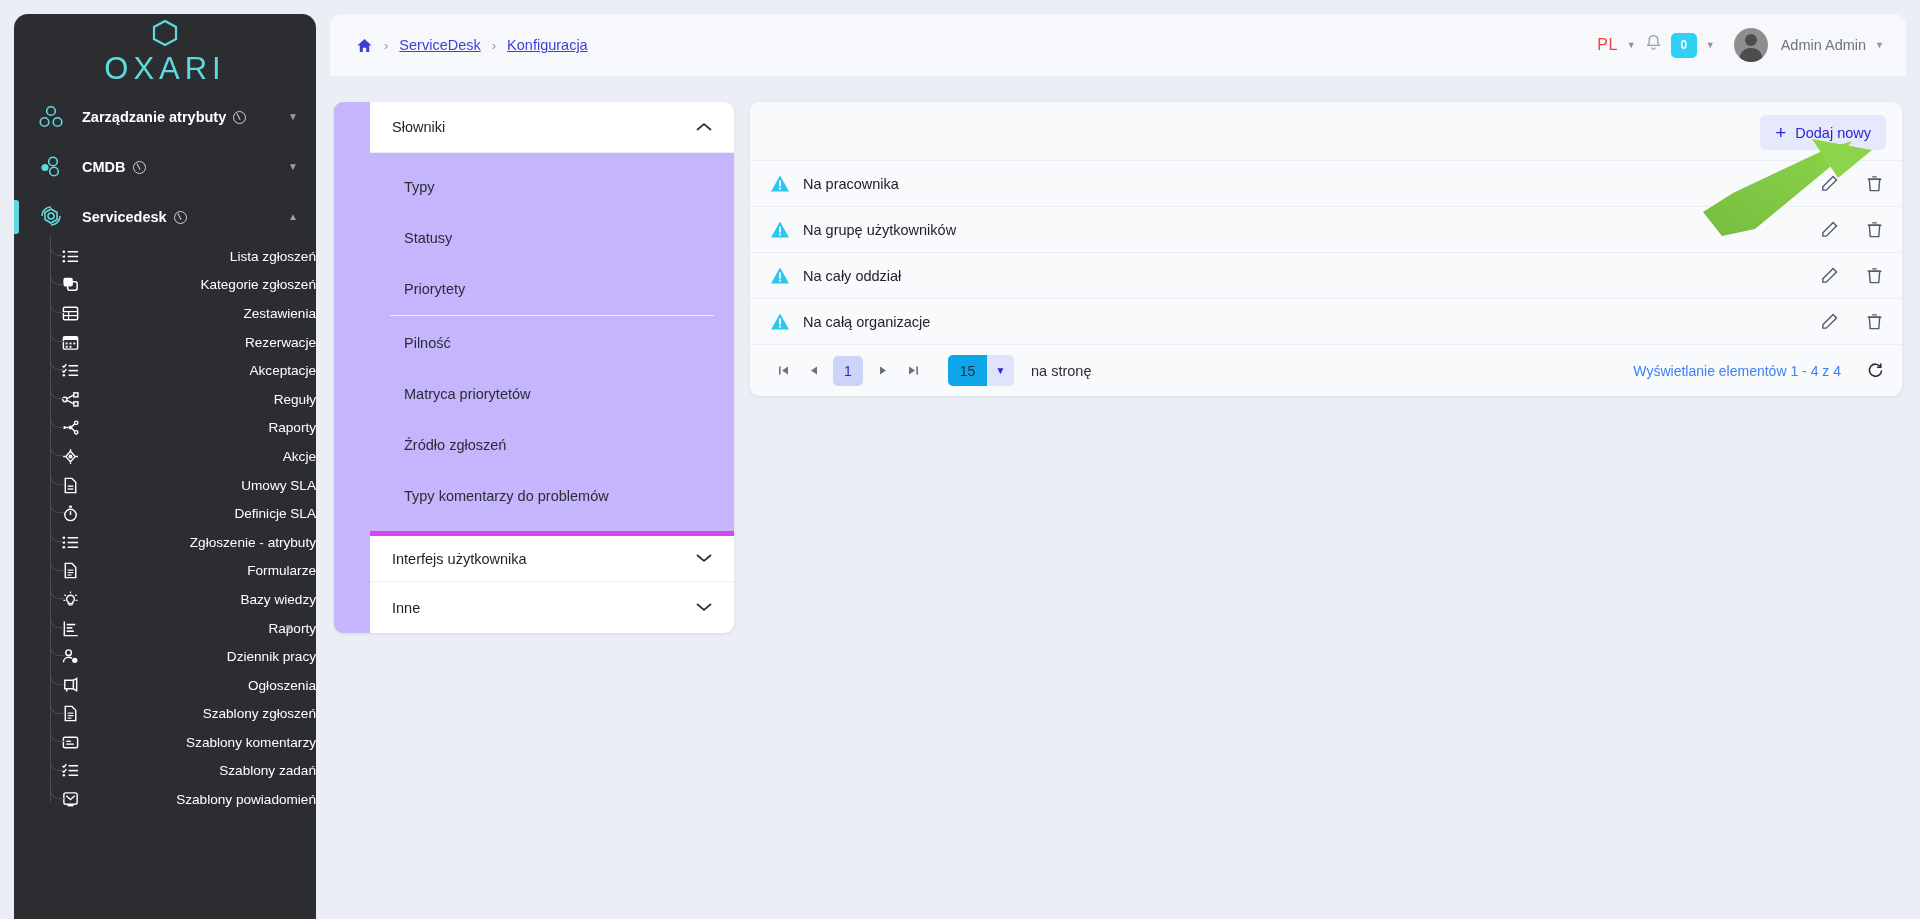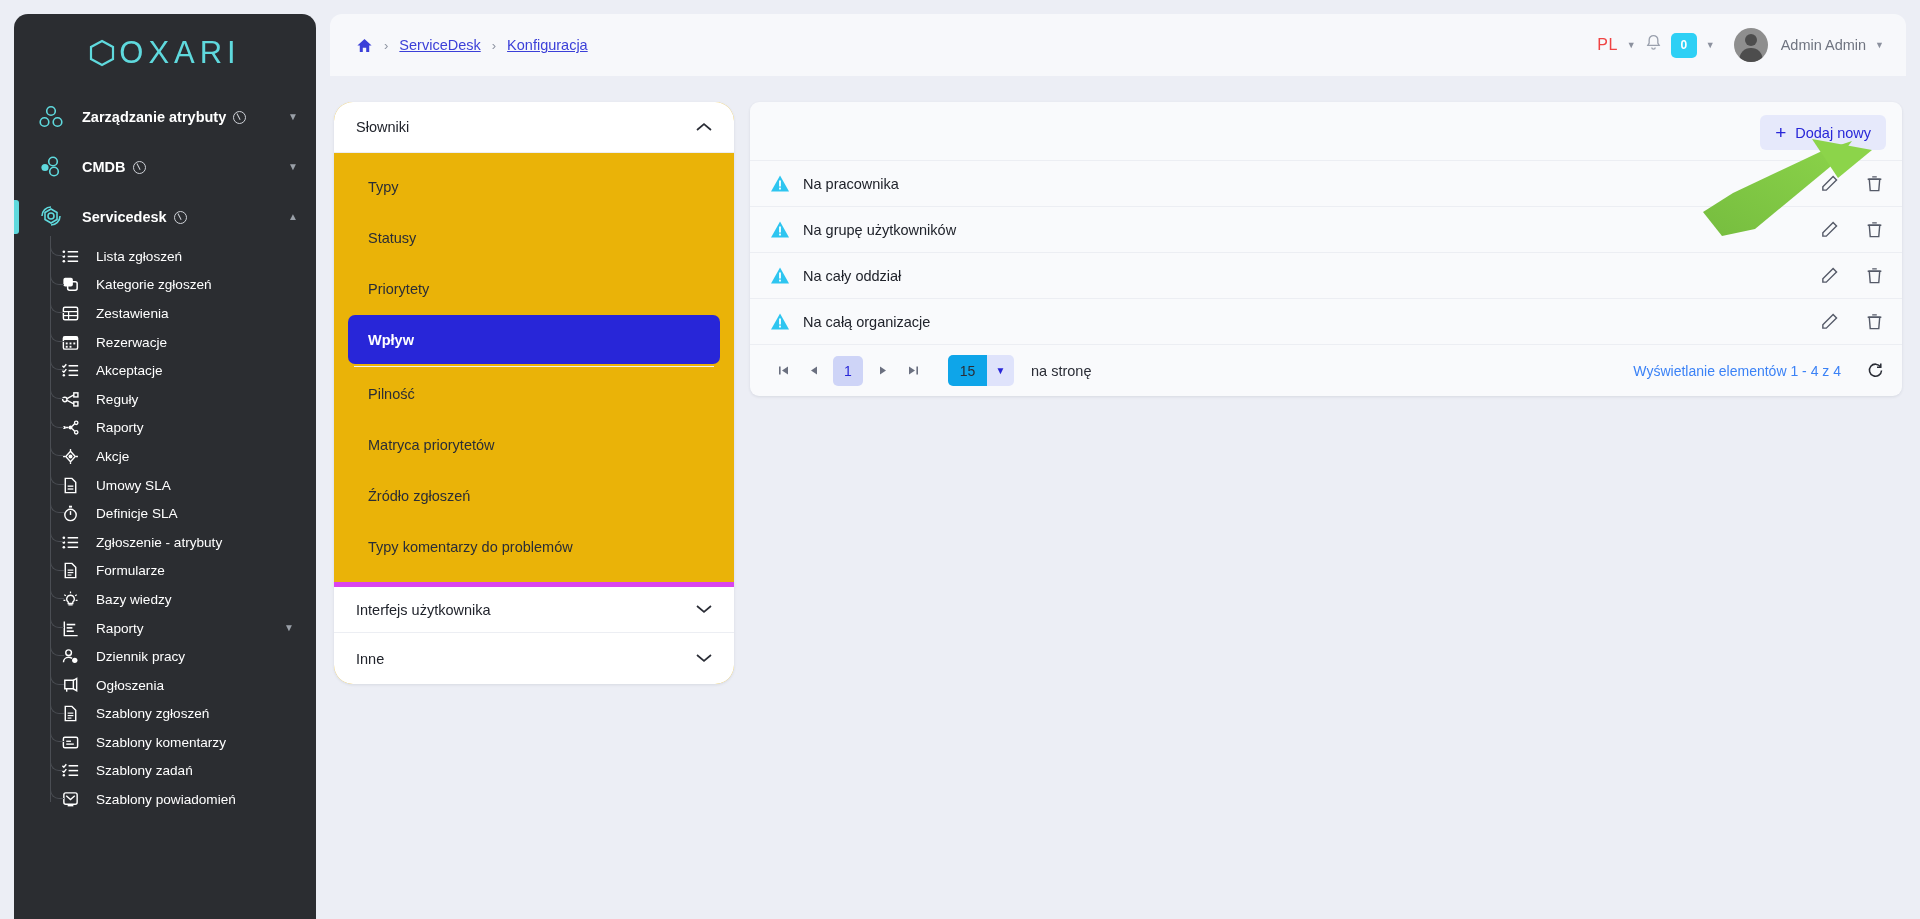--- a/index.html
+++ b/index.html
@@ -18,21 +18,21 @@
     margin: 14px 0 0 14px;
     background: #2b2d31;
     border-radius: 14px 14px 0 0;
     color: #fff;
     overflow: hidden;
   }
   .logo-wrap {
     height: 78px;
     display: flex; align-items: center; justify-content: center;
   }
-  .logo { display: flex; align-items: center; gap: 4px; }
+  .logo { display: flex; align-items: center; gap: 4px; flex-direction: column; }
   .logo-text {
     color: #5fd9dd;
     font-size: 31px;
     letter-spacing: 5px;
     font-weight: 400;
   }
   .nav { padding-bottom: 10px; }
 
   .nav-group-head {
     position: relative;
@@ -76,20 +76,21 @@
     content: ""; position: absolute;
     left: 36px; top: -6px; bottom: 12px;
     width: 1px; background: #4a4d53;
   }
   .nav-item {
     position: relative;
     display: flex; align-items: center;
     height: 28.6px;
     padding-left: 44px;
     cursor: pointer;
+    justify-content: space-between;
   }
   .nav-item .curve {
     position: absolute; left: 36px; top: -6px;
     width: 14px; height: 20px;
     border-left: 1px solid #4a4d53;
     border-bottom: 1px solid #4a4d53;
     border-radius: 0 0 0 9px;
   }
   .nav-item .nav-ico { width: 24px; height: 24px; flex: 0 0 24px; margin-right: 14px; }
   .nav-item-label { font-size: 13.6px; color: #ffffff; font-weight: 400; }
@@ -140,24 +141,25 @@
   .content {
     flex: 1; display: flex; gap: 16px;
     padding: 26px 18px 0 18px;
     align-items: flex-start;
     min-height: 0;
   }
 
   
   .accordion {
     width: 400px; min-width: 400px;
-    background: #eab308;
-    border-radius: 19px;
+    background: #c4b5fd;
+    border-radius: 9px;
     box-shadow: 0 1px 3px rgba(30,35,60,.10);
     overflow: hidden;
+    padding-left: 36px;
   }
   .acc-head {
     background: #ffffff;
     height: 51px;
     display: flex; align-items: center;
     padding: 0 22px 0 22px;
     font-size: 14.5px; color: #20232b;
     cursor: pointer;
     border-bottom: 1px solid #eceef3;
   }
@@ -632,23 +634,20 @@
         <div class="acc-body">
           <div class="acc-item">
               <span>Typy</span>
             </div>
           <div class="acc-item">
               <span>Statusy</span>
             </div>
           <div class="acc-item">
               <span>Priorytety</span>
             </div>
-          <div class="acc-item selected">
-              <span>Wpływ</span>
-            </div>
           <div class="acc-divider"></div>
           <div class="acc-item">
               <span>Pilność</span>
             </div>
           <div class="acc-item">
               <span>Matryca priorytetów</span>
             </div>
           <div class="acc-item">
               <span>Źródło zgłoszeń</span>
             </div>

